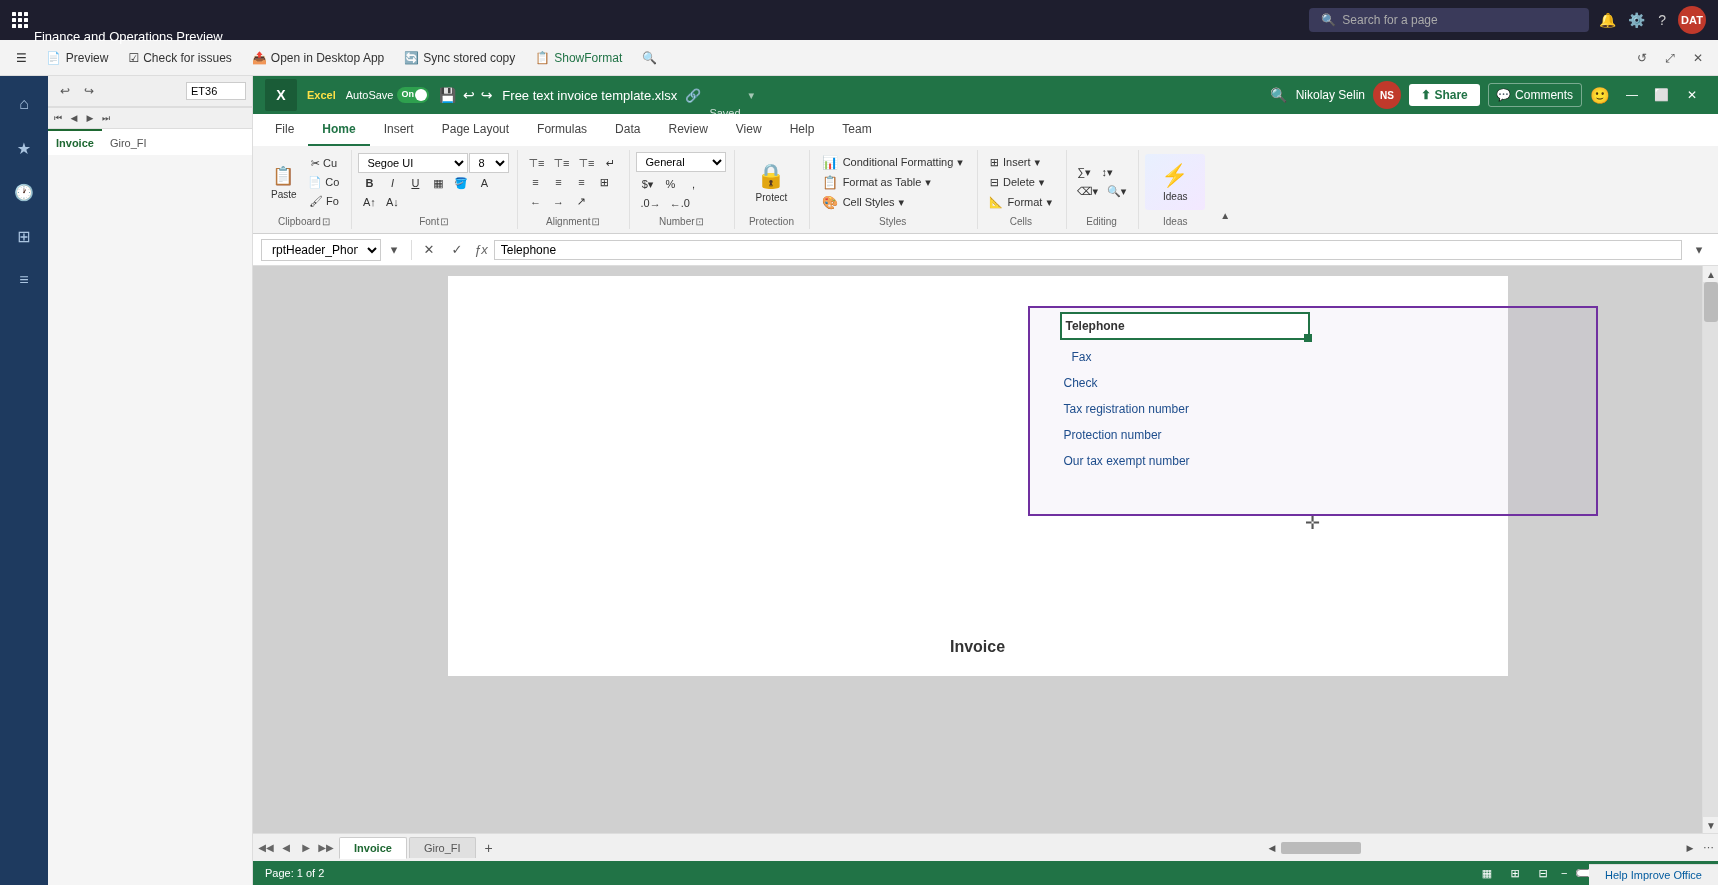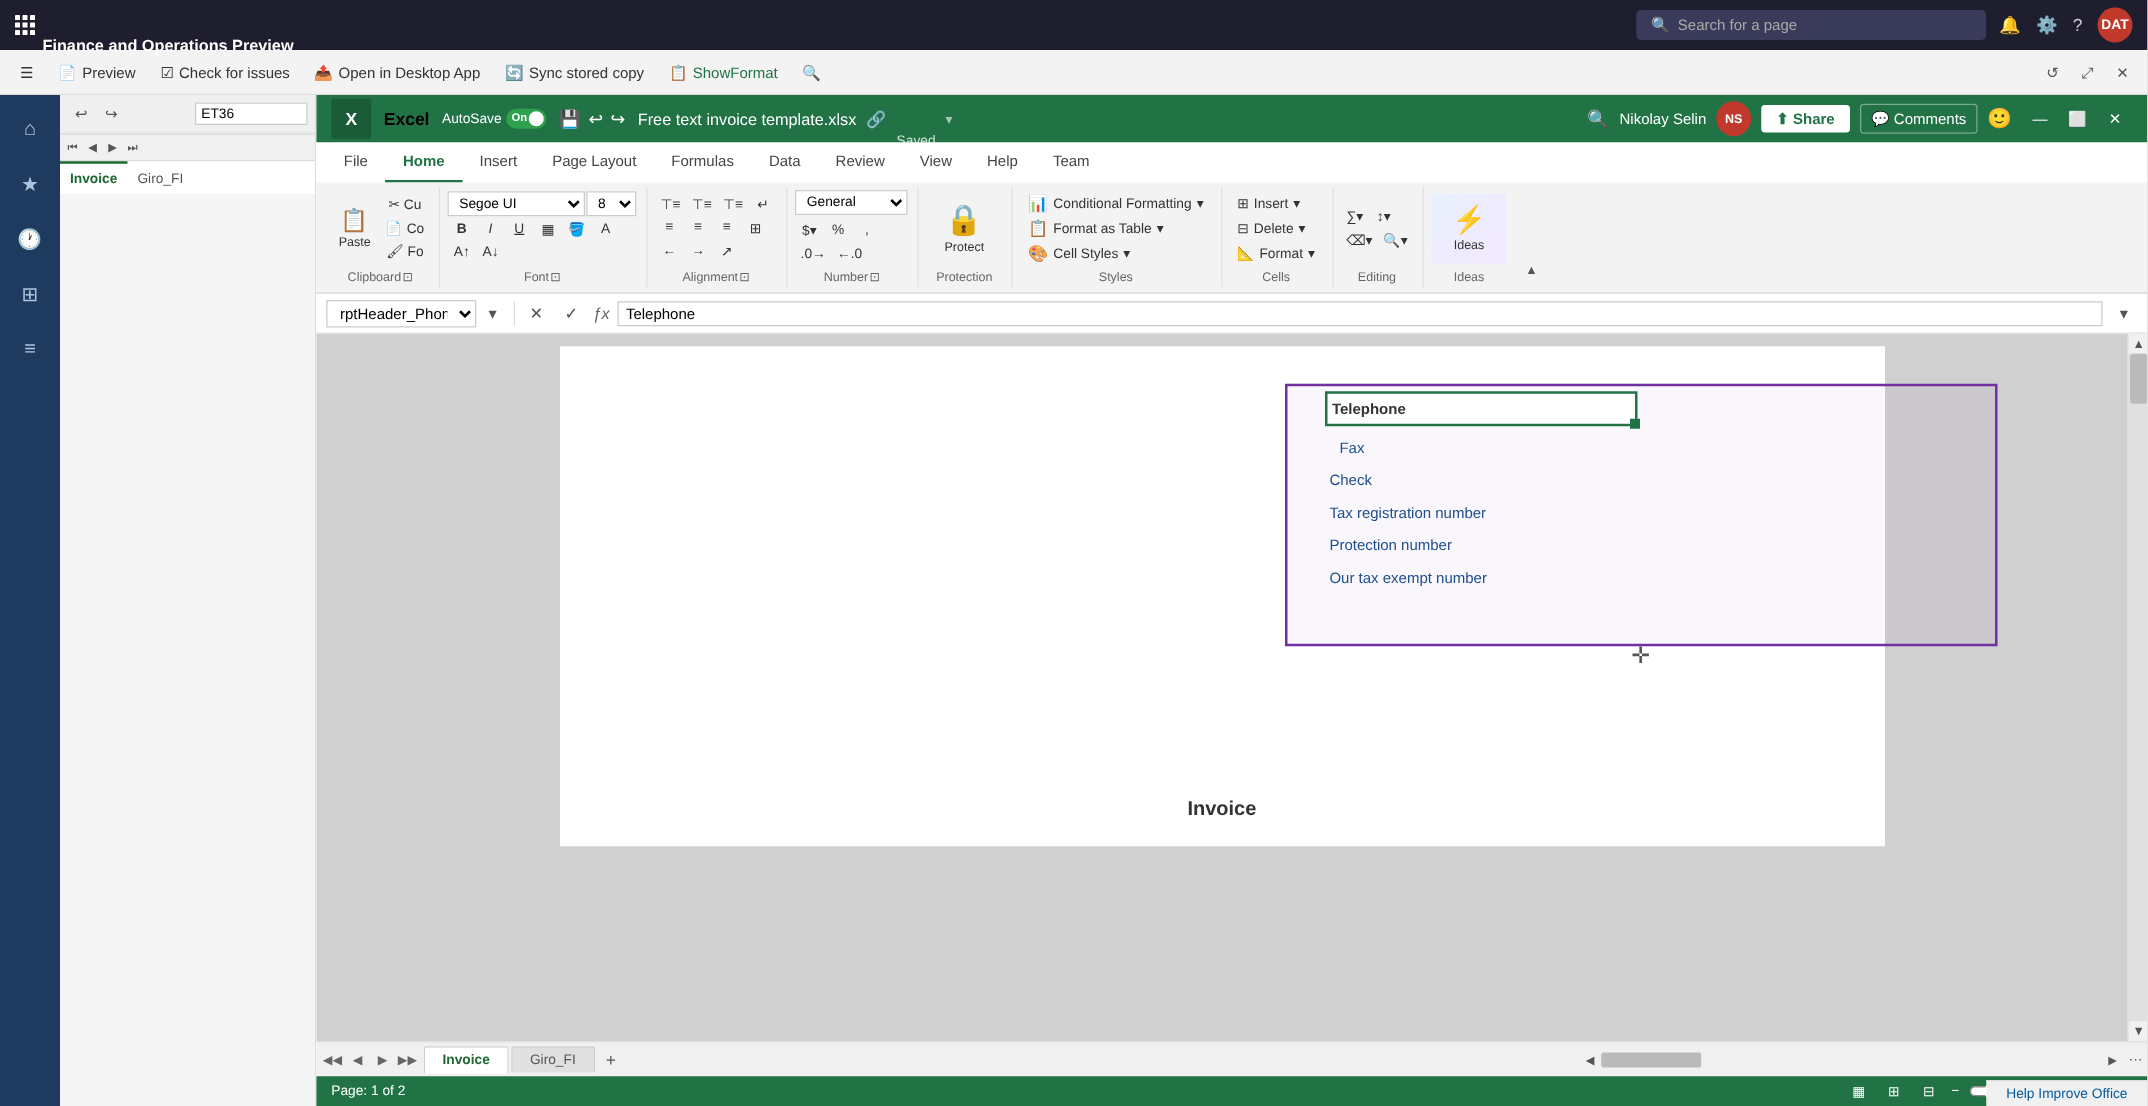--- a/index.html
+++ b/index.html
@@ -9,21 +9,21 @@
     .title-bar {
       background: #1e1e2e;
       color: white;
       height: 40px;
       display: flex;
       align-items: center;
       padding: 0 12px;
       gap: 10px;
     }
     .title-bar-left { display: flex; align-items: center; gap: 8px; flex: 1; }
-    .title-bar-title { font-size: 13px; font-weight: 700; margin-top: 32px; }
+    .title-bar-title { font-size: 13px; font-weight: 400; margin-top: 32px; }
     .title-bar-search {
       background: #3a3a5a;
       border: none;
       border-radius: 4px;
       color: #aaa;
       padding: 5px 12px;
       width: 280px;
       font-size: 12px;
       display: flex;
       align-items: center;
@@ -85,21 +85,21 @@
       flex-shrink: 0;
     }
     .left-panel-toolbar {
       display: flex; align-items: center; justify-content: space-between;
       padding: 4px 6px;
       border-bottom: 1px solid #ddd;
       background: #efefef;
     }
     .lp-undo-group { display: flex; gap: 2px; }
     .lp-btn { width: 22px; height: 22px; display: flex; align-items: center; justify-content: center; cursor: pointer; color: #555; font-size: 12px; border-radius: 2px; }
-    .lp-cell-ref { background: white; border: 1px solid #ccc; padding: 2px 4px; font-size: 11px; width: 90px; }
+    .lp-cell-ref { background: white; border: 1px solid #ccc; padding: 2px 4px; font-size: 11px; width: 60px; }
     .lp-cell-content {
       padding: 6px;
       flex: 1;
       overflow-y: auto;
     }
     .lp-label { color: #444; margin-bottom: 4px; font-size: 11px; }
     .lp-field { color: #333; margin-bottom: 8px; font-size: 11px; }
     .no-data { color: #777; font-style: italic; margin-top: 8px; font-size: 11px; }
     .lp-nav-tabs { display: flex; border-top: 1px solid #ddd; background: white; font-size: 11px; }
     .lp-tab { padding: 6px 8px; cursor: pointer; color: #555; border-top: 2px solid transparent; }
@@ -468,21 +468,21 @@
         <div class="lp-tab">Giro_FI</div>
       </div>
     </div>
 
     <div class="excel-area">
 
       <div class="excel-titlebar">
         <div class="excel-logo">
           <span class="excel-logo-text">X</span>
         </div>
-        <span style="color:#000000;font-size:14px;font-weight:bold;">Excel</span>
+        <span style="color:#fde047;font-size:11px;font-weight:bold;">Excel</span>
         <div class="autosave-pill">
           <span>AutoSave</span>
           <div class="autosave-toggle">
             <span class="on-label" style="position:absolute;left:4px;top:2px;font-size:9px;">On</span>
             <div class="autosave-toggle-inner"></div>
           </div>
         </div>
         <div style="display:flex;gap:6px;align-items:center;">
           <span style="color:white;font-size:14px;cursor:pointer;">💾</span>
           <span style="color:white;font-size:14px;cursor:pointer;">↩</span>

